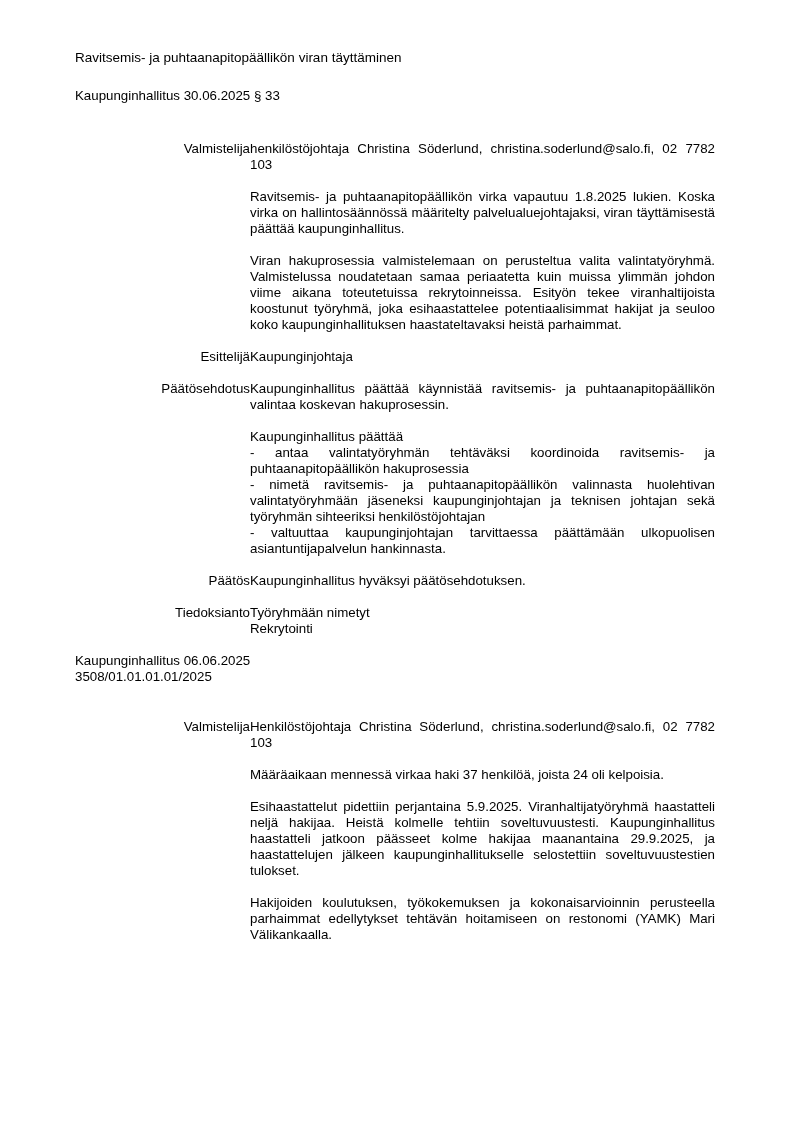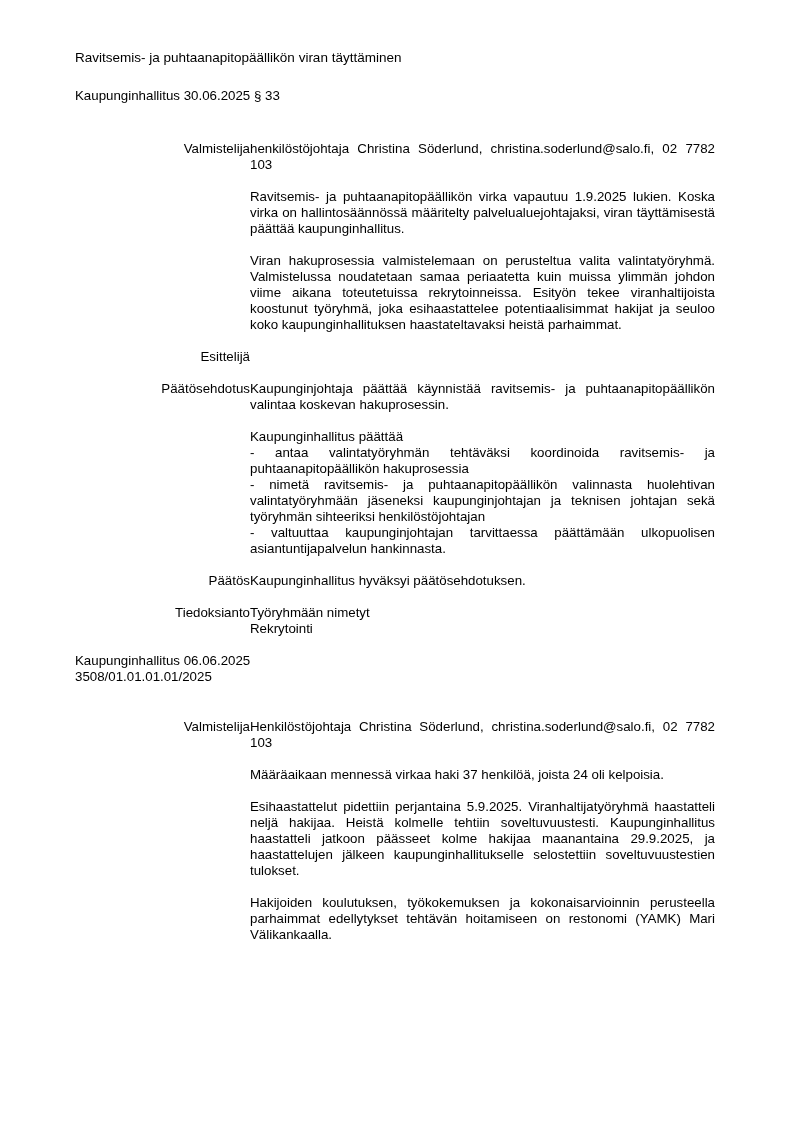--- a/index.html
+++ b/index.html
@@ -55,33 +55,36 @@
 <div class="page">
 
   <div class="doc-title">Ravitsemis- ja puhtaanapitopäällikön viran täyttäminen</div>
 
   <div class="section-header">Kaupunginhallitus 30.06.2025 § 33</div>
 
   <div class="doc-row">
     <div class="doc-label">Valmistelija</div>
     <div class="doc-value">
       <p>henkilöstöjohtaja Christina Söderlund, christina.soderlund@salo.fi, 02 7782 103</p>
-      <p>Ravitsemis- ja puhtaanapitopäällikön virka vapautuu 1.9.2025 lukien. Koska virka on hallintosäännössä määritelty palvelualuejohtajaksi, viran täyttämisestä päättää kaupunginhallitus.</p>
+      <p>Ravitsemis- ja puhtaanapitopäällikön virka vapautuu 1.8.2025 lukien. Koska virka on hallintosäännössä määritelty palvelualuejohtajaksi, viran täyttämisestä päättää kaupunginhallitus.</p>
       <p>Viran hakuprosessia valmistelemaan on perusteltua valita valintatyöryhmä. Valmistelussa noudatetaan samaa periaatetta kuin muissa ylimmän johdon viime aikana toteutetuissa rekrytoinneissa. Esityön tekee viranhaltijoista koostunut työryhmä, joka esihaastattelee potentiaalisimmat hakijat ja seuloo koko kaupunginhallituksen haastateltavaksi heistä parhaimmat.</p>
     </div>
   </div>
 
   <div class="doc-row mt-extra">
     <div class="doc-label">Esittelijä</div>
+    <div class="doc-value">
+      <p>Kaupunginjohtaja</p>
+    </div>
   </div>
 
   <div class="doc-row">
     <div class="doc-label">Päätösehdotus</div>
     <div class="doc-value">
-      <p>Kaupunginjohtaja päättää käynnistää ravitsemis- ja puhtaanapitopäällikön valintaa koskevan hakuprosessin.</p>
+      <p>Kaupunginhallitus päättää käynnistää ravitsemis- ja puhtaanapitopäällikön valintaa koskevan hakuprosessin.</p>
       <p>Kaupunginhallitus päättää
 - antaa valintatyöryhmän tehtäväksi koordinoida ravitsemis- ja puhtaanapitopäällikön hakuprosessia
 - nimetä ravitsemis- ja puhtaanapitopäällikön valinnasta huolehtivan valintatyöryhmään jäseneksi kaupunginjohtajan ja teknisen johtajan sekä työryhmän sihteeriksi henkilöstöjohtajan
 - valtuuttaa kaupunginjohtajan tarvittaessa päättämään ulkopuolisen asiantuntijapalvelun hankinnasta.</p>
     </div>
   </div>
 
   <div class="doc-row">
     <div class="doc-label">Päätös</div>
     <div class="doc-value">

